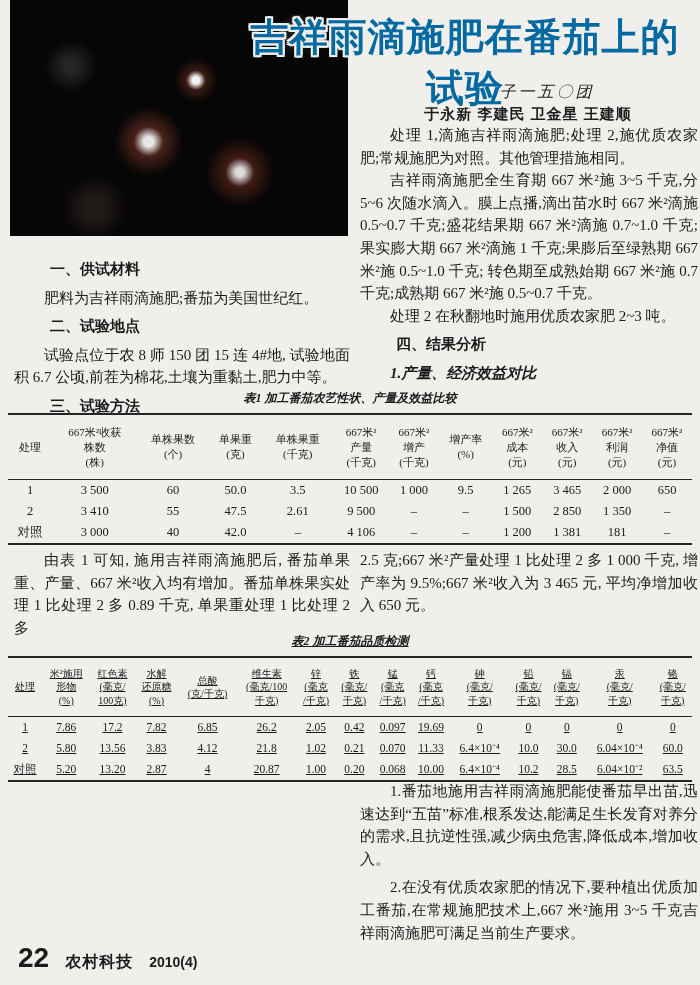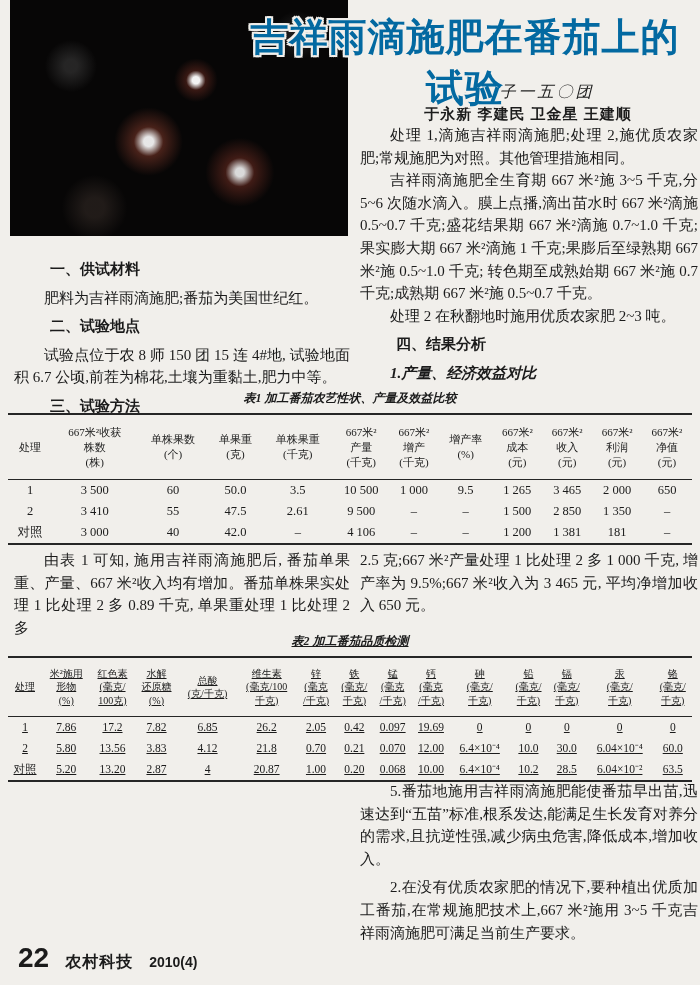--- a/index.html
+++ b/index.html
@@ -255,24 +255,24 @@
             <td>0</td>
             <td>0</td>
           </tr>
           <tr>
             <td>2</td>
             <td>5.80</td>
             <td>13.56</td>
             <td>3.83</td>
             <td>4.12</td>
             <td>21.8</td>
-            <td>0.70</td>
+            <td>1.02</td>
             <td>0.21</td>
             <td>0.070</td>
-            <td>12.00</td>
+            <td>11.33</td>
             <td>6.4×10⁻⁴</td>
             <td>10.0</td>
             <td>30.0</td>
             <td>6.04×10⁻⁴</td>
             <td>60.0</td>
           </tr>
           <tr>
             <td>对照</td>
             <td>5.20</td>
             <td>13.20</td>
@@ -288,21 +288,21 @@
             <td>28.5</td>
             <td>6.04×10⁻²</td>
             <td>63.5</td>
           </tr>
         </tbody>
       </table>
   </div>
 
 
   <div class="col right-bot">
-    <p>5.番茄地施用吉祥雨滴施肥能使番茄早出苗,迅速达到“五苗”标准,根系发达,能满足生长发育对养分的需求,且抗逆性强,减少病虫危害,降低成本,增加收入。</p>
+    <p>1.番茄地施用吉祥雨滴施肥能使番茄早出苗,迅速达到“五苗”标准,根系发达,能满足生长发育对养分的需求,且抗逆性强,减少病虫危害,降低成本,增加收入。</p>
     <p class="spaced">2.在没有优质农家肥的情况下,要种植出优质加工番茄,在常规施肥技术上,667 米²施用 3~5 千克吉祥雨滴施肥可满足当前生产要求。</p>
   </div>
 
   <div class="footer">
     <span class="pageno">22</span>
     <span class="journal">农村科技</span>
     <span class="issue">2010(4)</span>
   </div>
 
 </div>

